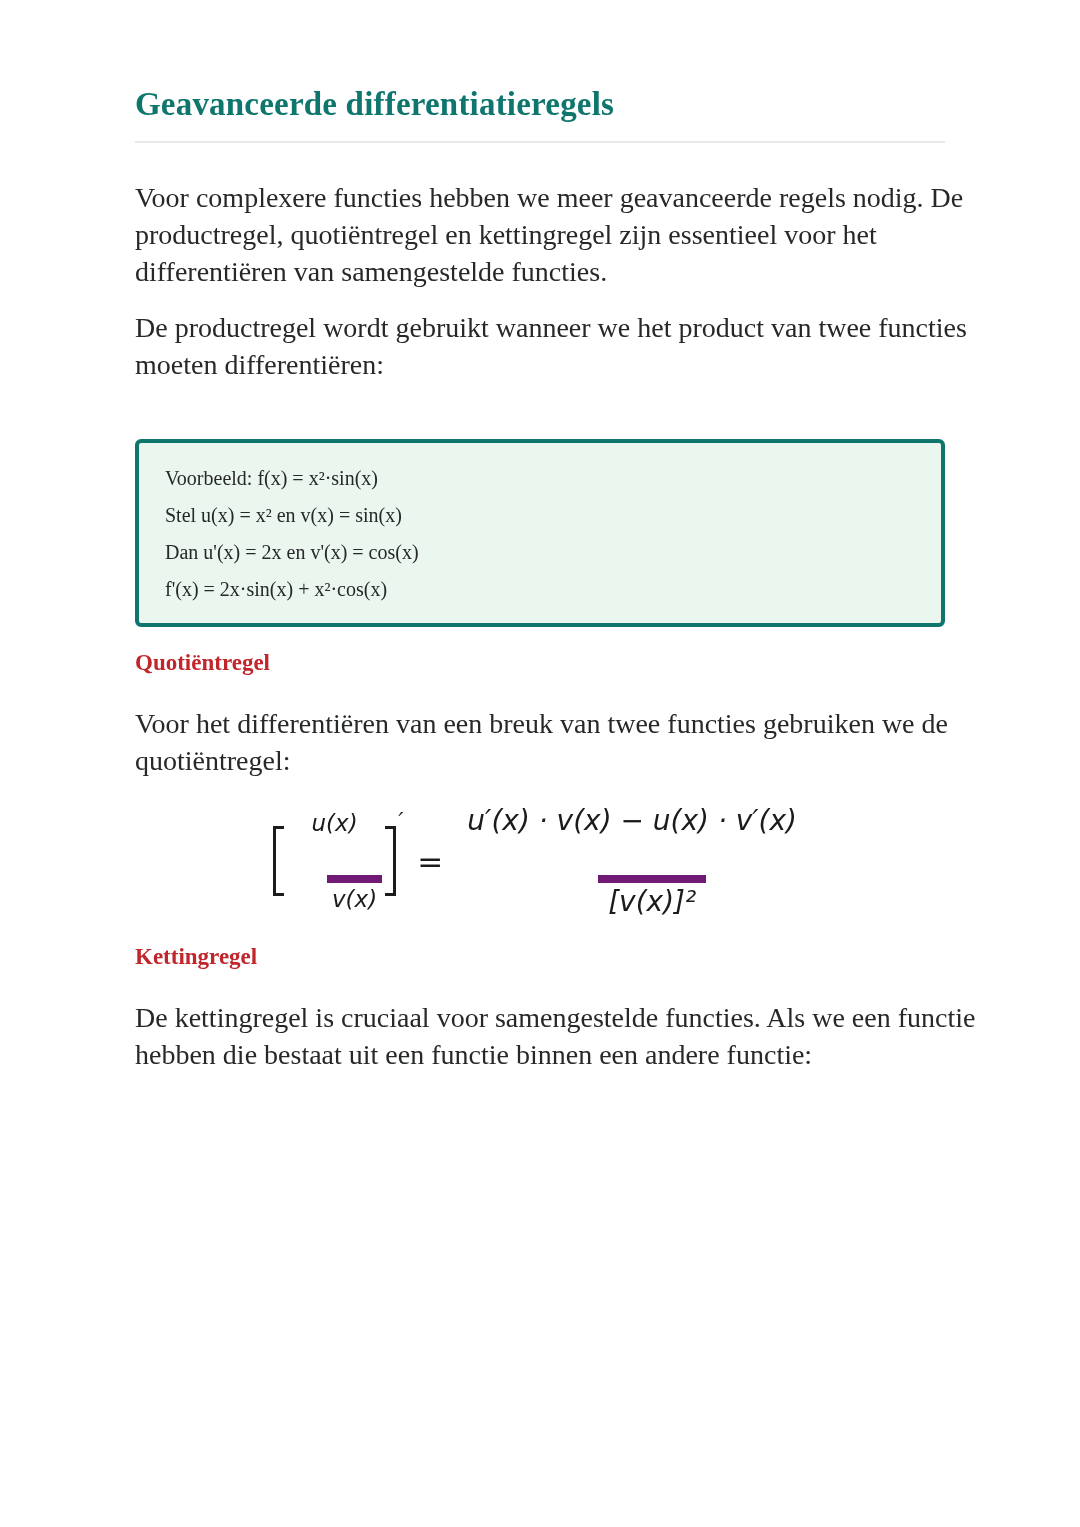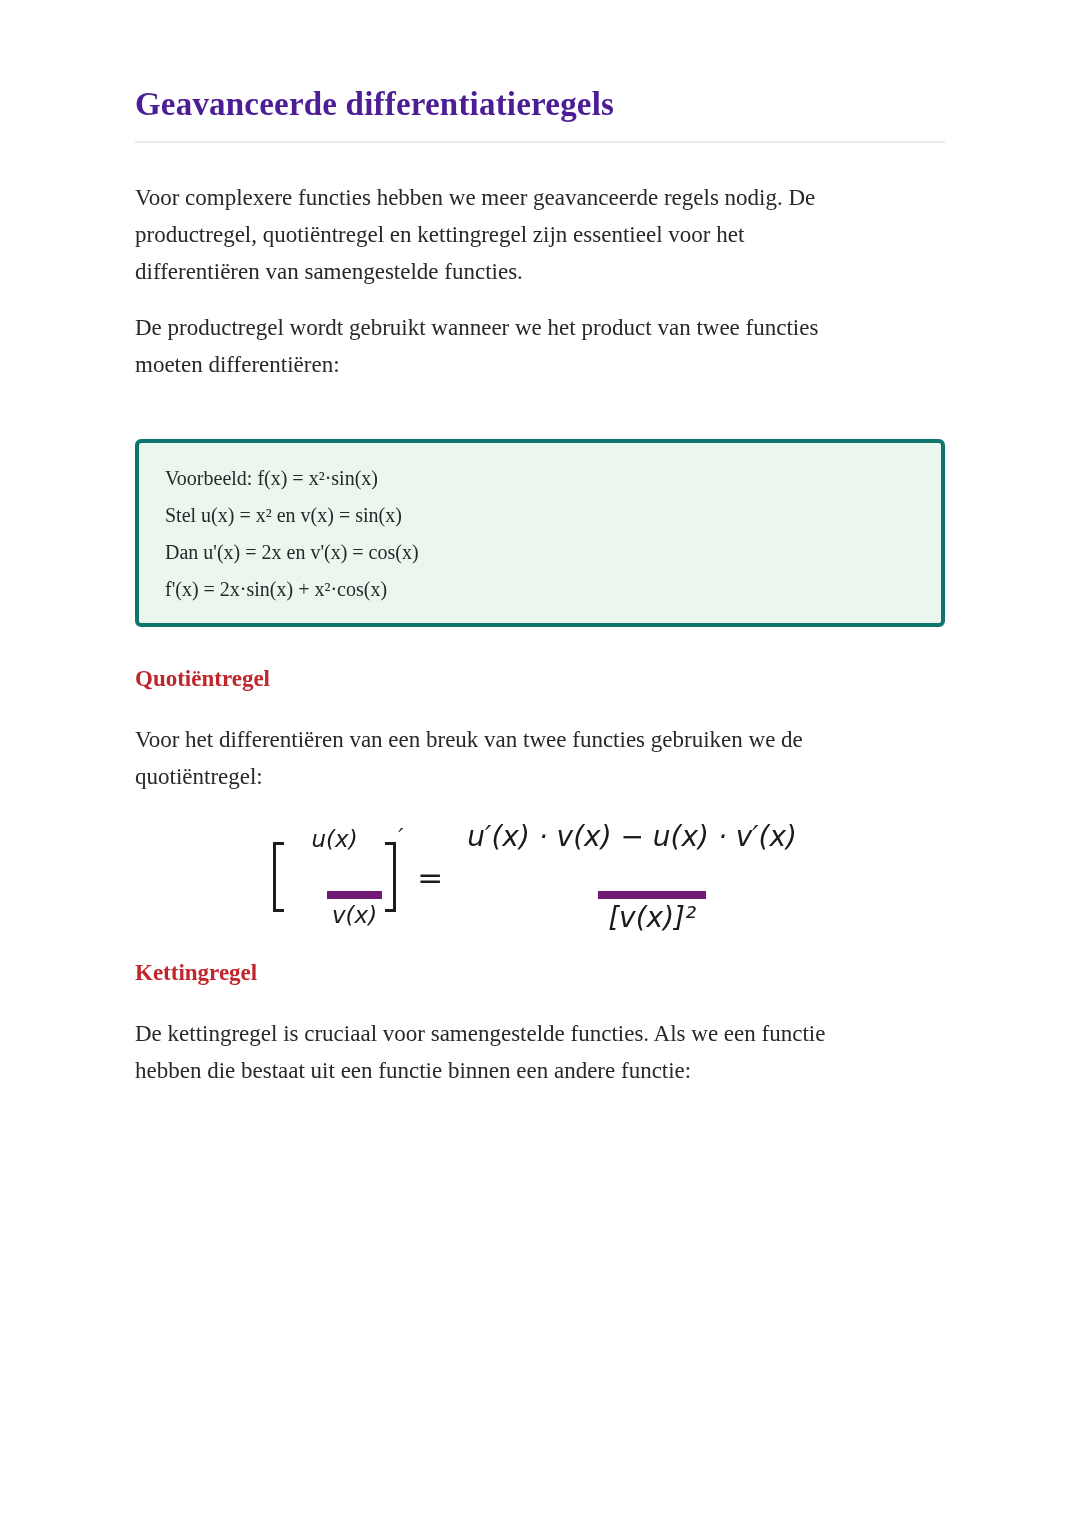--- a/index.html
+++ b/index.html
@@ -11,30 +11,30 @@
     overflow: hidden;
   }
   .page { width: 1080px; height: 1527px; background: #ffffff; }
   .content { margin-left: 135px; width: 810px; }
 
   h1.title {
     margin-top: 84px;
     font-size: 33px;
     line-height: 40px;
     font-weight: 700;
-    color: #4c1d95;
+    color: #0f766e;
     letter-spacing: 0.2px;
   }
   .divider {
     margin-top: 17px;
     border-top: 2px solid #e9e9e9;
     width: 810px;
     height: 0;
   }
-  .para { font-size: 23px; line-height: 37px; color: #26282a; }
+  .para { font-size: 28px; line-height: 37px; color: #26282a; }
   .para .line { white-space: nowrap; }
   .p-intro   { margin-top: 36px; }
   .p-product { margin-top: 19px; }
   .p-sub     { margin-top: 28px; }
 
   .formula-lg {
     font-family: "DejaVu Sans", sans-serif;
     font-style: italic;
     font-size: 33px;
     line-height: 46px;
@@ -59,21 +59,21 @@
     color: #26282a;
     white-space: nowrap;
   }
 
   h3.subheading {
     font-size: 23px;
     line-height: 28px;
     font-weight: 700;
     color: #c0262b;
   }
-  .h-quotient { margin-top: 38px; }
+  .h-quotient { margin-top: 22px; }
   .h-chain    { margin-top: 44px; }
 
   .formula-q {
     margin-top: 44px;
     height: 76px;
     display: flex;
     align-items: center;
     justify-content: center;
     font-family: "DejaVu Sans", sans-serif;
     color: #1b1b1b;

